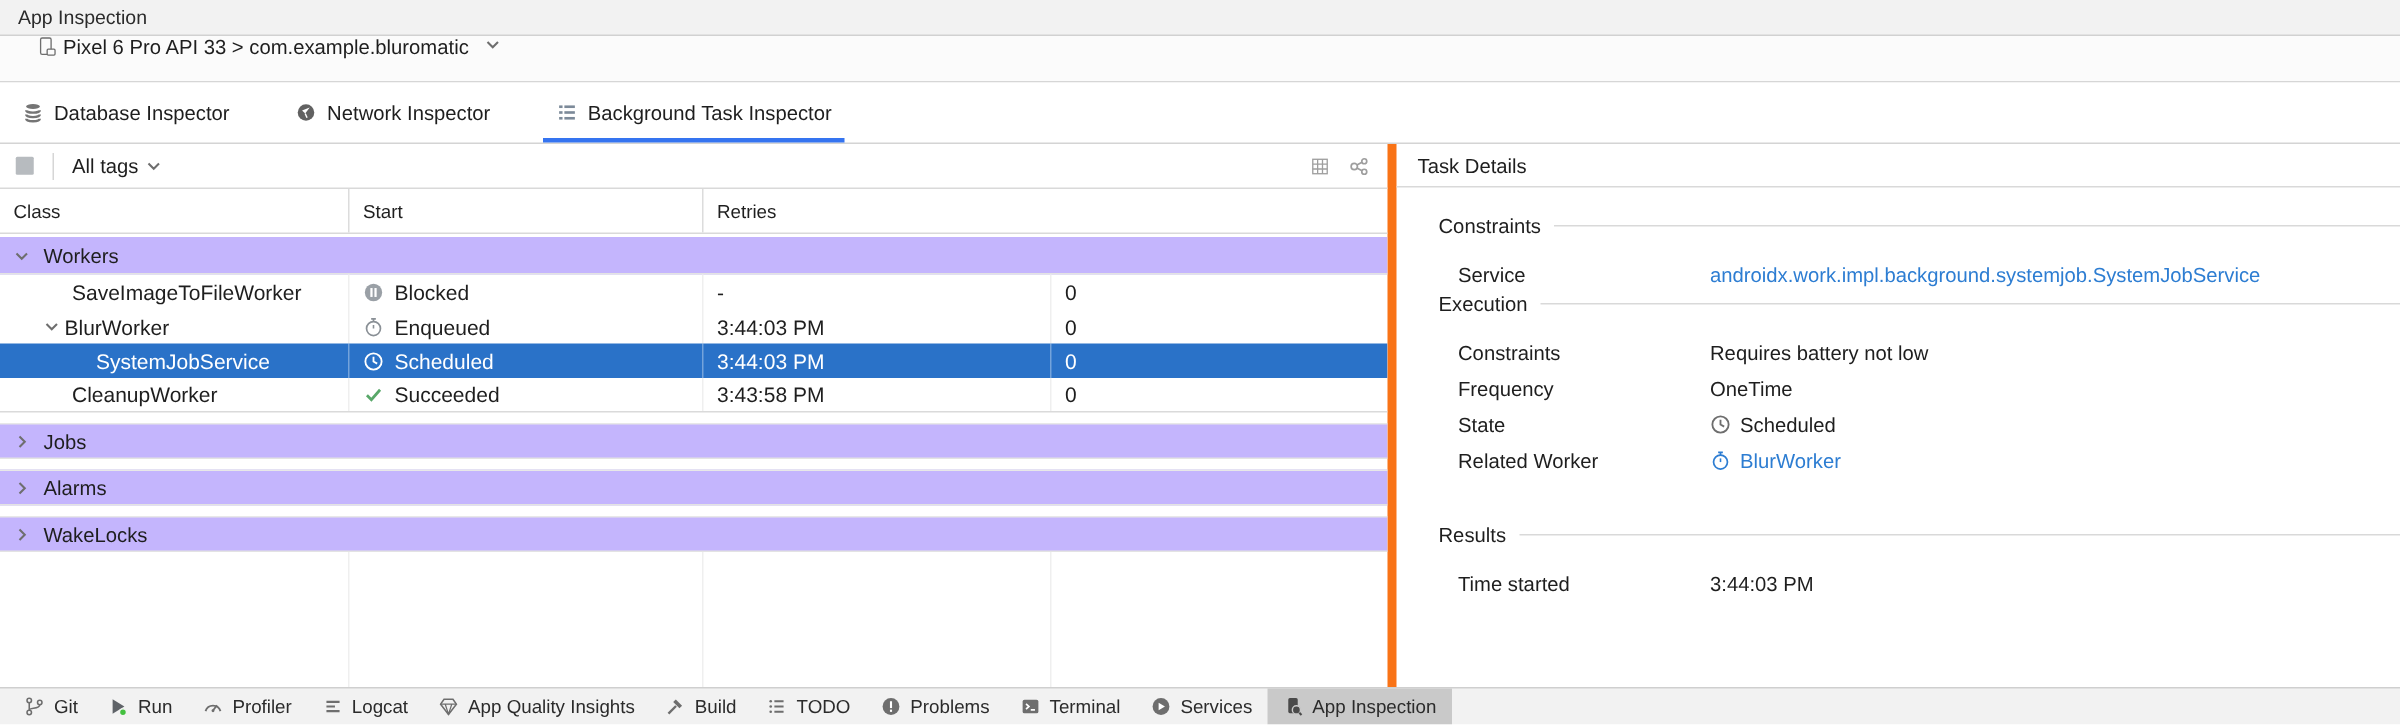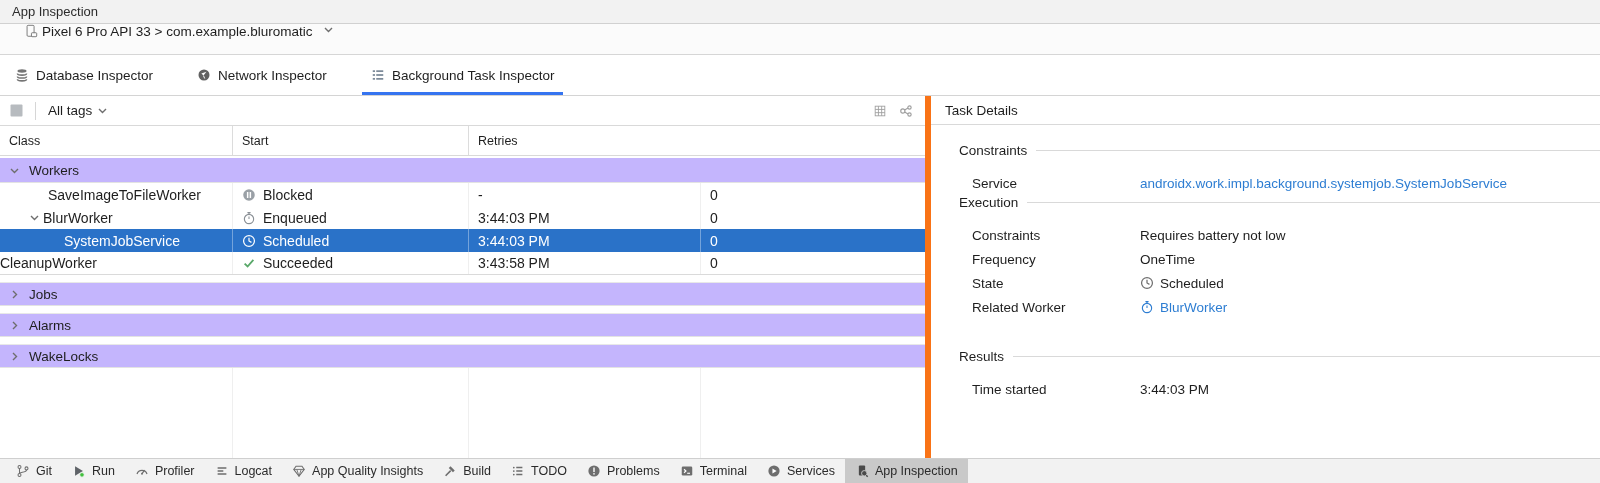--- a/index.html
+++ b/index.html
@@ -255,21 +255,21 @@
               </span>
             </div>
             <div class="cell">
               <span>3:44:03 PM</span>
             </div>
             <div class="cell">
               <span>0</span>
             </div>
           </div>
           <div class="row cols last-item">
-            <div class="cell class-cell" style="">
+            <div class="cell class-cell" style="padding-left:48px">
               <span>CleanupWorker</span>
             </div>
             <div class="cell">
               <span class="status-wrap" style="color:#8a9096">
                 <span>
                   <svg class="icon-14" viewBox="0 0 16 16" fill="none" xmlns="http://www.w3.org/2000/svg">
                     <path d="M3 8.6l3.4 3.4L13 4.4" stroke="#59a869" stroke-width="2.1"></path>
                   </svg>
                 </span>
                 <span style="color:#1e1e1e">Succeeded</span>

